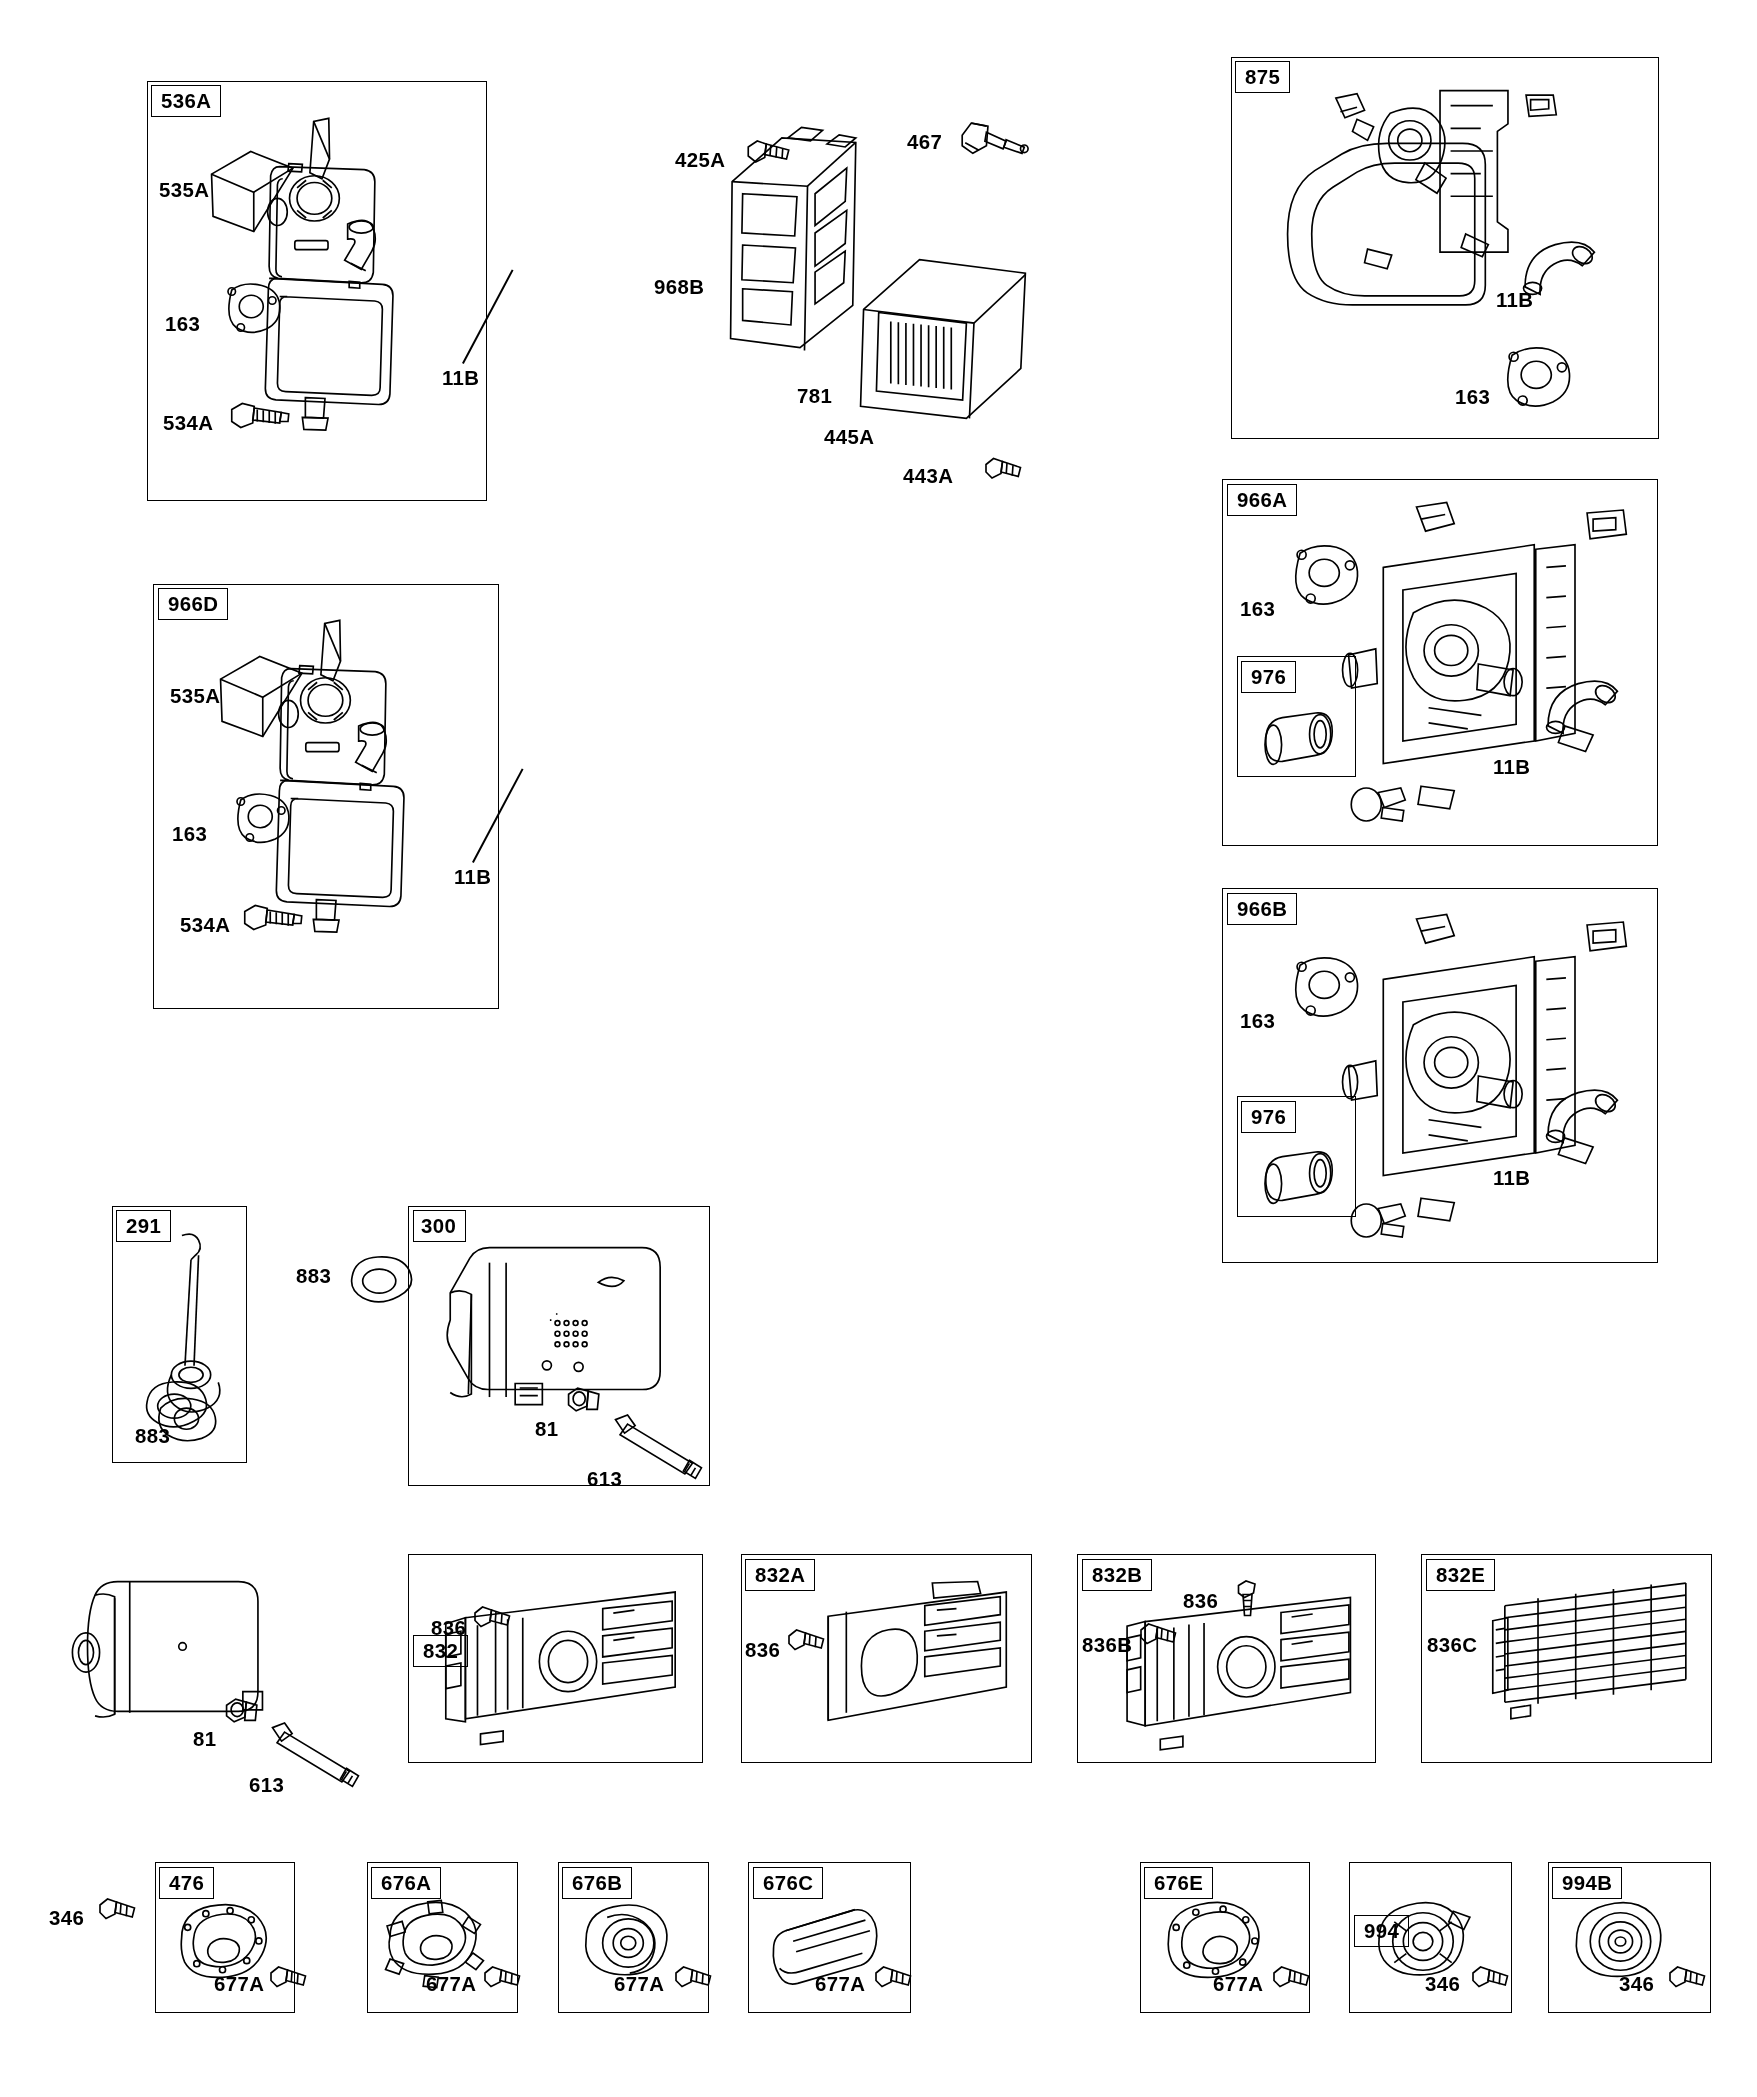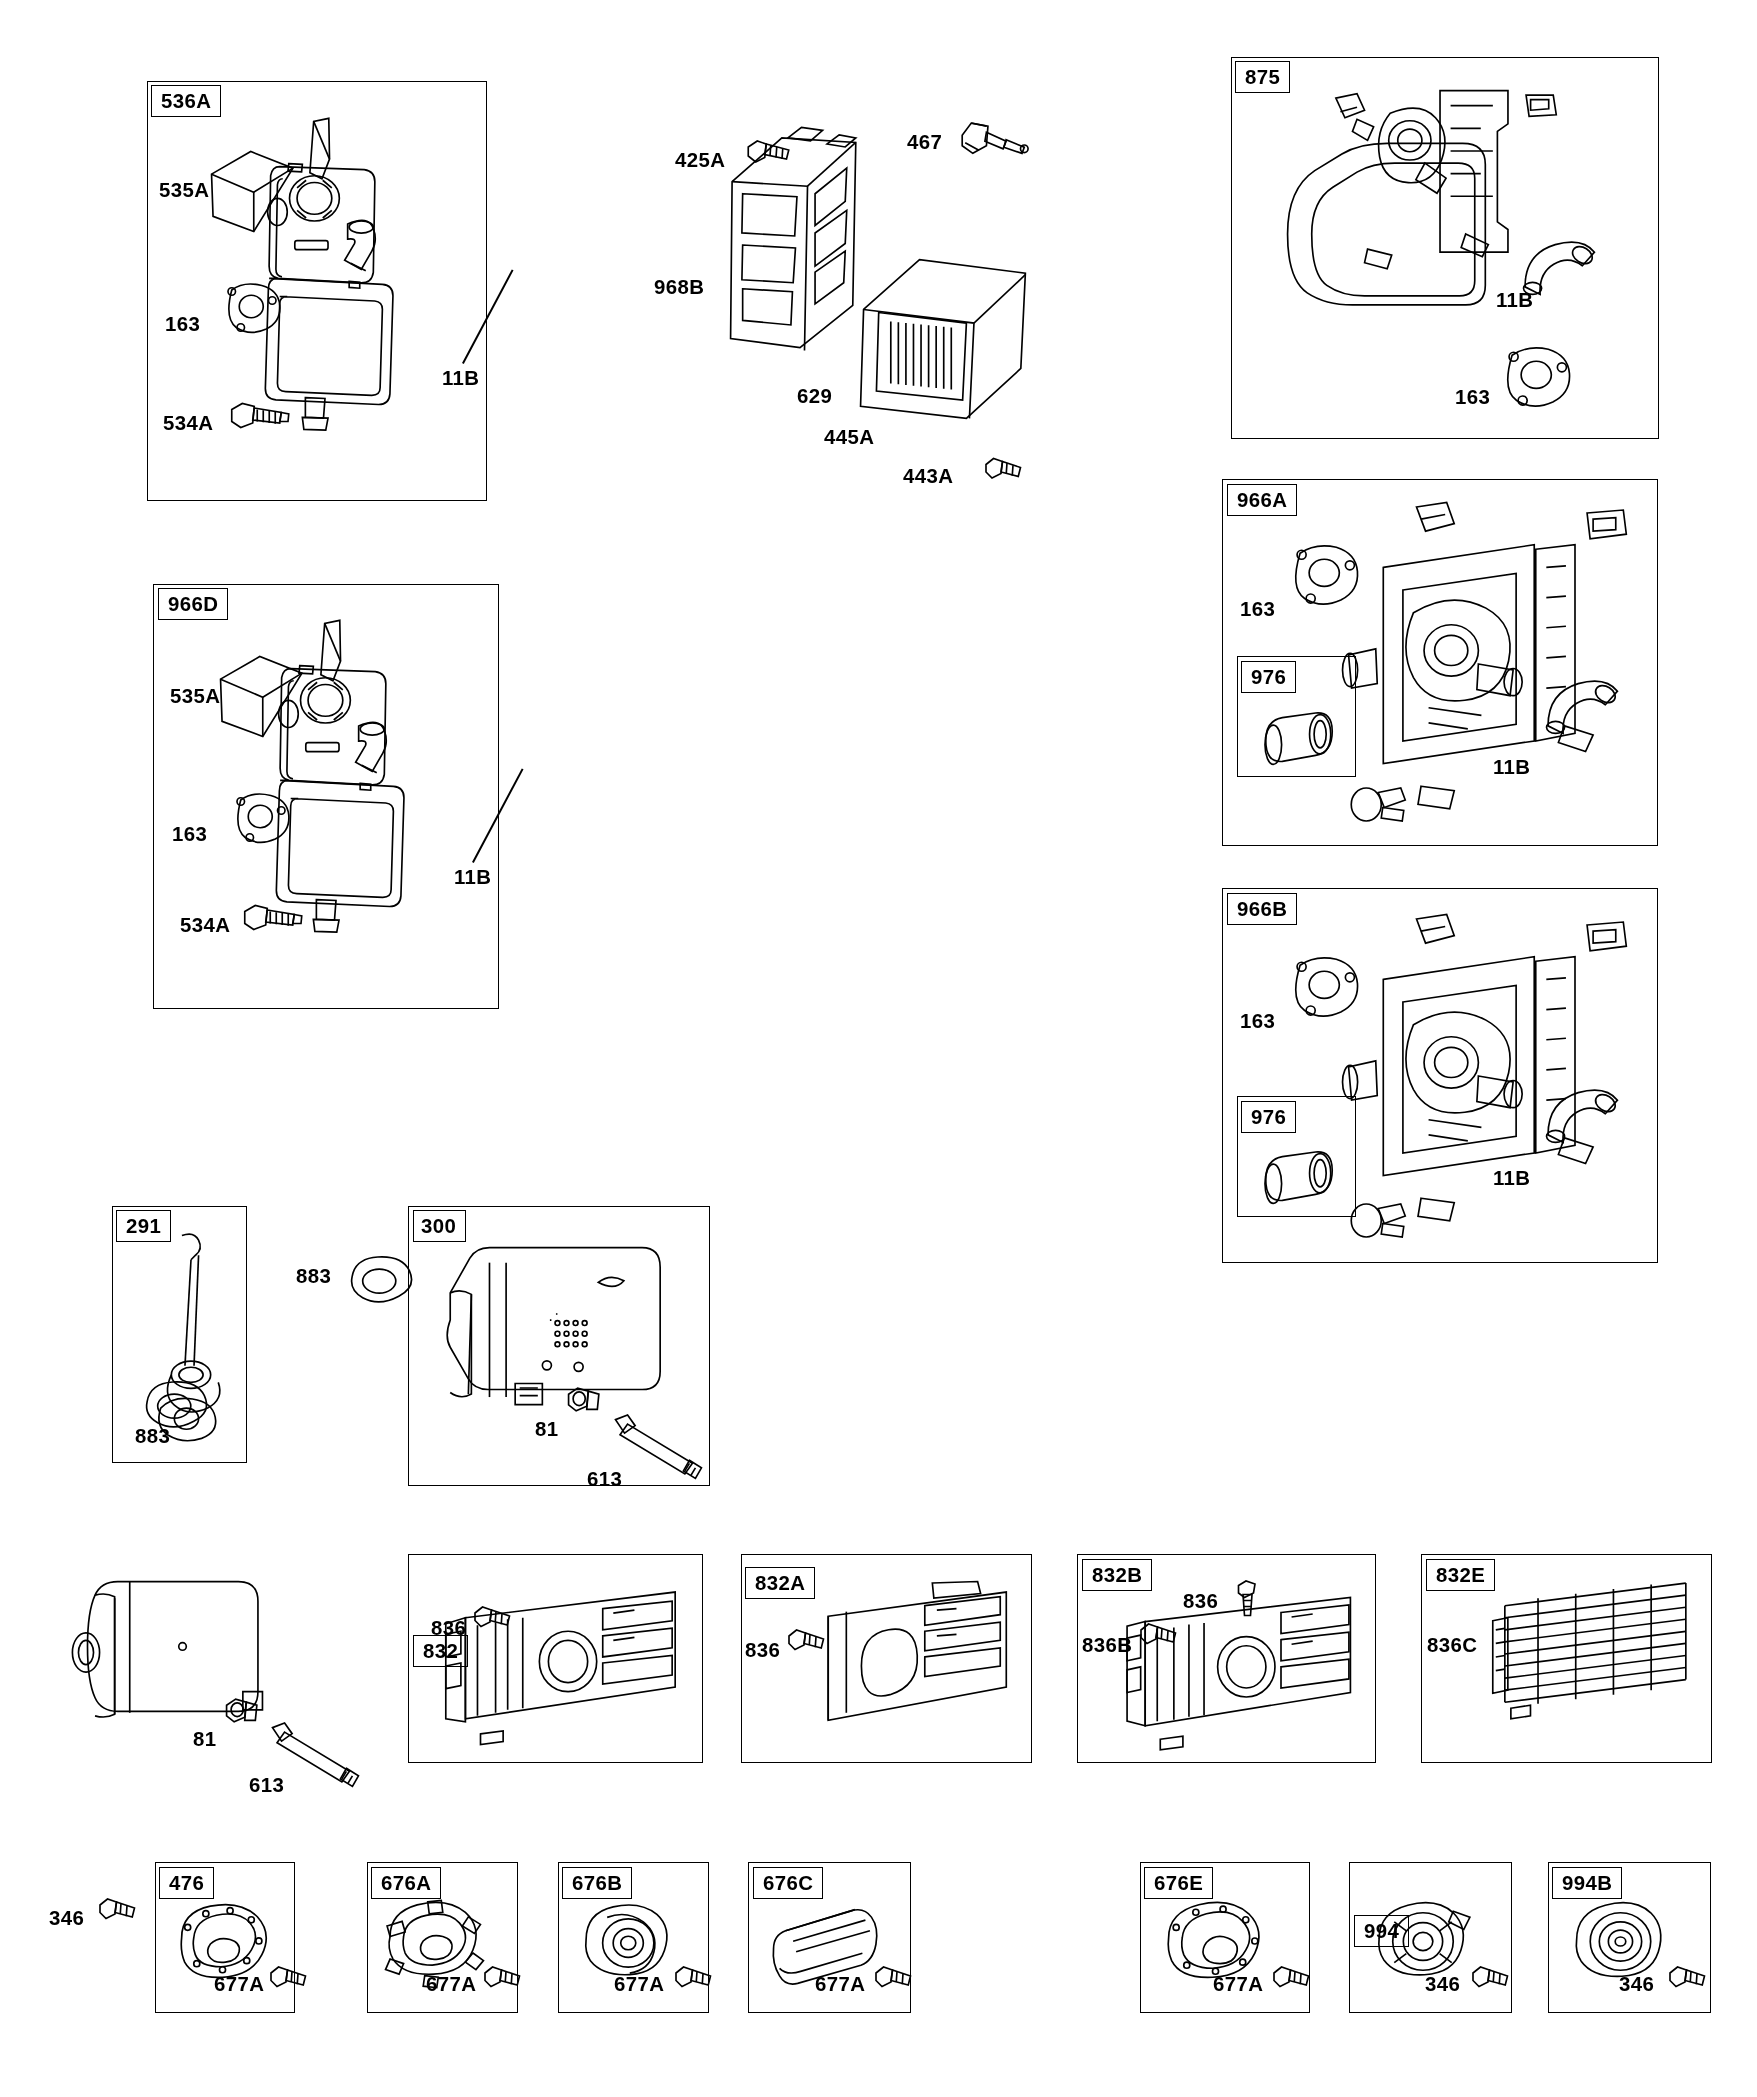--- a/index.html
+++ b/index.html
@@ -251,21 +251,21 @@
     <svg width="189" height="189" viewBox="0 0 250 250">
       <g class="nofill" stroke-width="2.2">
         <path d="M14 80 l74 -66 l140 18 l-6 126 l-72 66 l-140 -16 Z"></path>
         <path d="M14 80 l146 18 l-6 126"></path>
         <path d="M160 98 l68 -64"></path>
         <path d="M34 84 l116 14 l-5 102 l-114 -12 Z"></path>
         <path d="M50 96 l0 82 M60 97 l0 82 M70 98 l0 82 M80 99 l0 82 M90 100 l0 82 M100 101 l0 82 M110 102 l0 82 M120 103 l0 82 M130 104 l0 82"></path>
       </g>
     </svg>
   </div>
-  <div class="callout" style="left:797px;top:386px;">629</div>
+  <div class="callout" style="left:797px;top:386px;">781</div>
   <div class="callout" style="left:824px;top:427px;">445A</div>
 
   <div class="callout" style="left:903px;top:466px;">443A</div>
   <div class="art" style="left:983px;top:454px;">
     <svg width="45" height="30" viewBox="0 0 60 40">
       <g class="nofill" stroke-width="2.2">
         <path d="M4 14 l10 -8 l12 4 l-2 16 l-12 6 l-8 -8 Z"></path>
         <path d="M26 10 l24 8 l-3 12 l-23 -6 Z"></path>
         <path d="M32 12 l-1 14 M40 15 l-1 14"></path>
       </g>
@@ -626,21 +626,21 @@
         <path d="M222 34 l92 -10 l0 26 l-92 12 Z"></path>
         <path d="M222 70 l92 -10 l0 26 l-92 12 Z"></path>
         <path d="M222 106 l92 -10 l0 26 l-92 12 Z"></path>
         <path d="M236 40 l28 -4 M236 76 l28 -4"></path>
         <path d="M60 200 l30 -4 l0 14 l-30 4 Z"></path>
       </g>
     </svg>
   </div>
 
   <div class="group-box" style="left:741px;top:1554px;width:291px;height:209px;"></div>
-  <div class="tag" style="left:745px;top:1559px;margin-top:8px;">832A</div>
+  <div class="tag" style="left:745px;top:1559px;">832A</div>
   <div class="callout" style="left:745px;top:1640px;">836</div>
   <div class="art" style="left:786px;top:1627px;">
     <svg width="45" height="30" viewBox="0 0 60 40">
       <g class="nofill" stroke-width="2.2">
         <path d="M4 12 l10 -8 l12 4 l-2 16 l-12 6 l-8 -8 Z"></path>
         <path d="M26 8 l24 8 l-3 12 l-23 -6 Z"></path>
         <path d="M32 10 l-1 14 M40 13 l-1 14"></path>
       </g>
     </svg>
   </div>

